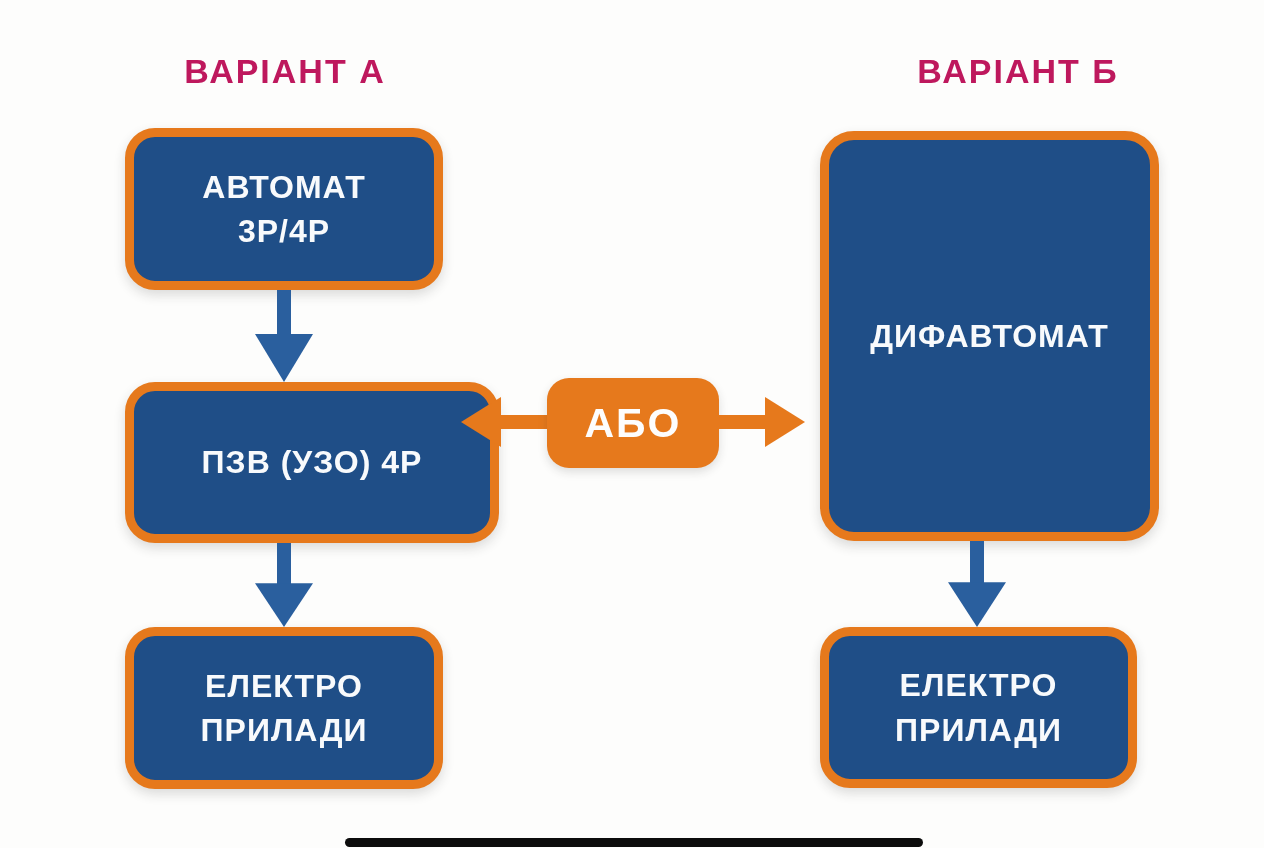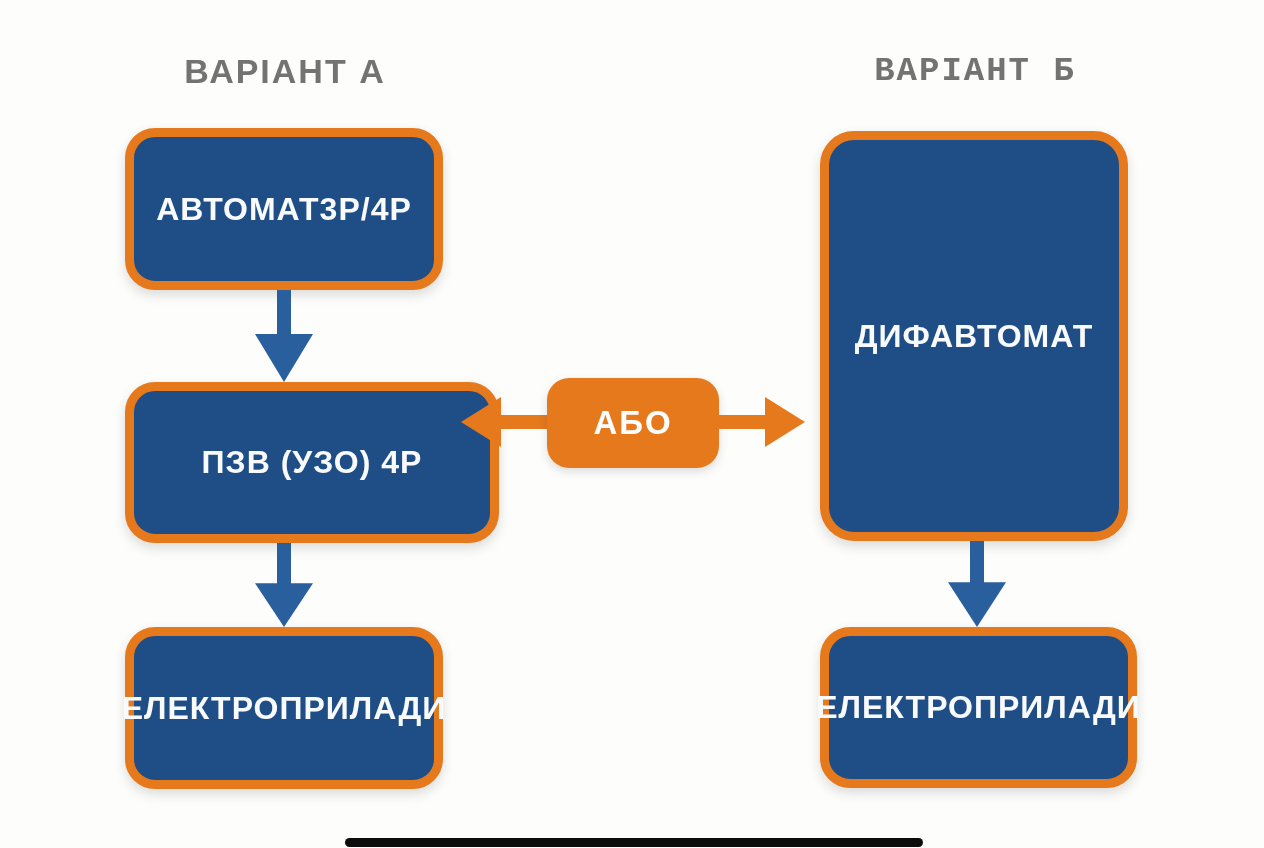--- a/index.html
+++ b/index.html
@@ -14,30 +14,30 @@
     background: #fdfdfc;
     overflow: hidden;
   }
   .col-title {
     position: absolute;
     width: 400px;
     text-align: center;
     font-size: 34px;
     font-weight: 700;
     letter-spacing: 2px;
-    color: #737373;
+    color: #be185d;
   }
   .node {
     position: absolute;
     background: #1f4e87;
     border: 9px solid #e6791c;
     border-radius: 30px;
     box-shadow: 0 5px 12px rgba(40,40,40,0.16);
     display: flex;
-    flex-direction: row;
+    flex-direction: column;
     align-items: center;
     justify-content: center;
     box-sizing: border-box;
     text-align: center;
   }
   .node .line {
     color: #f8fafc;
     font-size: 32px;
     font-weight: 700;
     letter-spacing: 1px;
@@ -52,39 +52,39 @@
     width: 172px; height: 90px;
     background: #e6791c;
     border-radius: 22px;
     display: flex;
     align-items: center;
     justify-content: center;
     box-shadow: 0 4px 10px rgba(40,40,40,0.15);
   }
   .or-box .or-text {
     color: #fdfdfd;
-    font-size: 33px;
+    font-size: 41px;
     font-weight: 700;
     letter-spacing: 2px;
   }
   .home-bar {
     position: absolute;
     left: 345px; top: 838px;
     width: 578px; height: 9px;
     background: #0c0c0c;
     border-radius: 5px;
   }
 </style>
 </head>
 <body>
 
 <div class="stage">
 
   <div class="col-title" style="left:85px; top:52px;">ВАРІАНТ А</div>
-  <div class="col-title" style="left:775px; top:52px;font-family:Liberation Mono, monospace;">ВАРІАНТ Б</div>
+  <div class="col-title" style="left:818px; top:52px;">ВАРІАНТ Б</div>
 
   <div class="node" style="left:125px; top:128px; width:318px; height:162px;">
     <span class="line">АВТОМАТ</span>
     <span class="line">3P/4P</span>
   </div>
 
   <svg class="arrow-svg" style="left:254px; top:290px;" width="60" height="92" viewBox="0 0 60 92">
     <rect x="23" y="0" width="14" height="47" fill="#2a5f9e"></rect>
     <polygon points="1,44 59,44 30,92" fill="#2a5f9e"></polygon>
   </svg>
@@ -110,21 +110,21 @@
 
   <div class="or-box">
     <span class="or-text">АБО</span>
   </div>
 
   <svg class="arrow-svg" style="left:715px; top:395px;" width="90" height="54" viewBox="0 0 90 54">
     <rect x="0" y="20" width="52" height="14" fill="#e6791c"></rect>
     <polygon points="90,27 50,2 50,52" fill="#e6791c"></polygon>
   </svg>
 
-  <div class="node big-node" style="left:820px; top:131px; width:308px; height:410px;">
+  <div class="node big-node" style="left:820px; top:131px; width:339px; height:410px;">
     <span class="line">ДИФАВТОМАТ</span>
   </div>
 
   <svg class="arrow-svg" style="left:947px; top:541px;" width="60" height="86" viewBox="0 0 60 92" preserveAspectRatio="none">
     <rect x="23" y="0" width="14" height="47" fill="#2a5f9e"></rect>
     <polygon points="1,44 59,44 30,92" fill="#2a5f9e"></polygon>
   </svg>
 
   <div class="node" style="left:820px; top:627px; width:317px; height:161px;">
     <span class="line">ЕЛЕКТРО</span>

